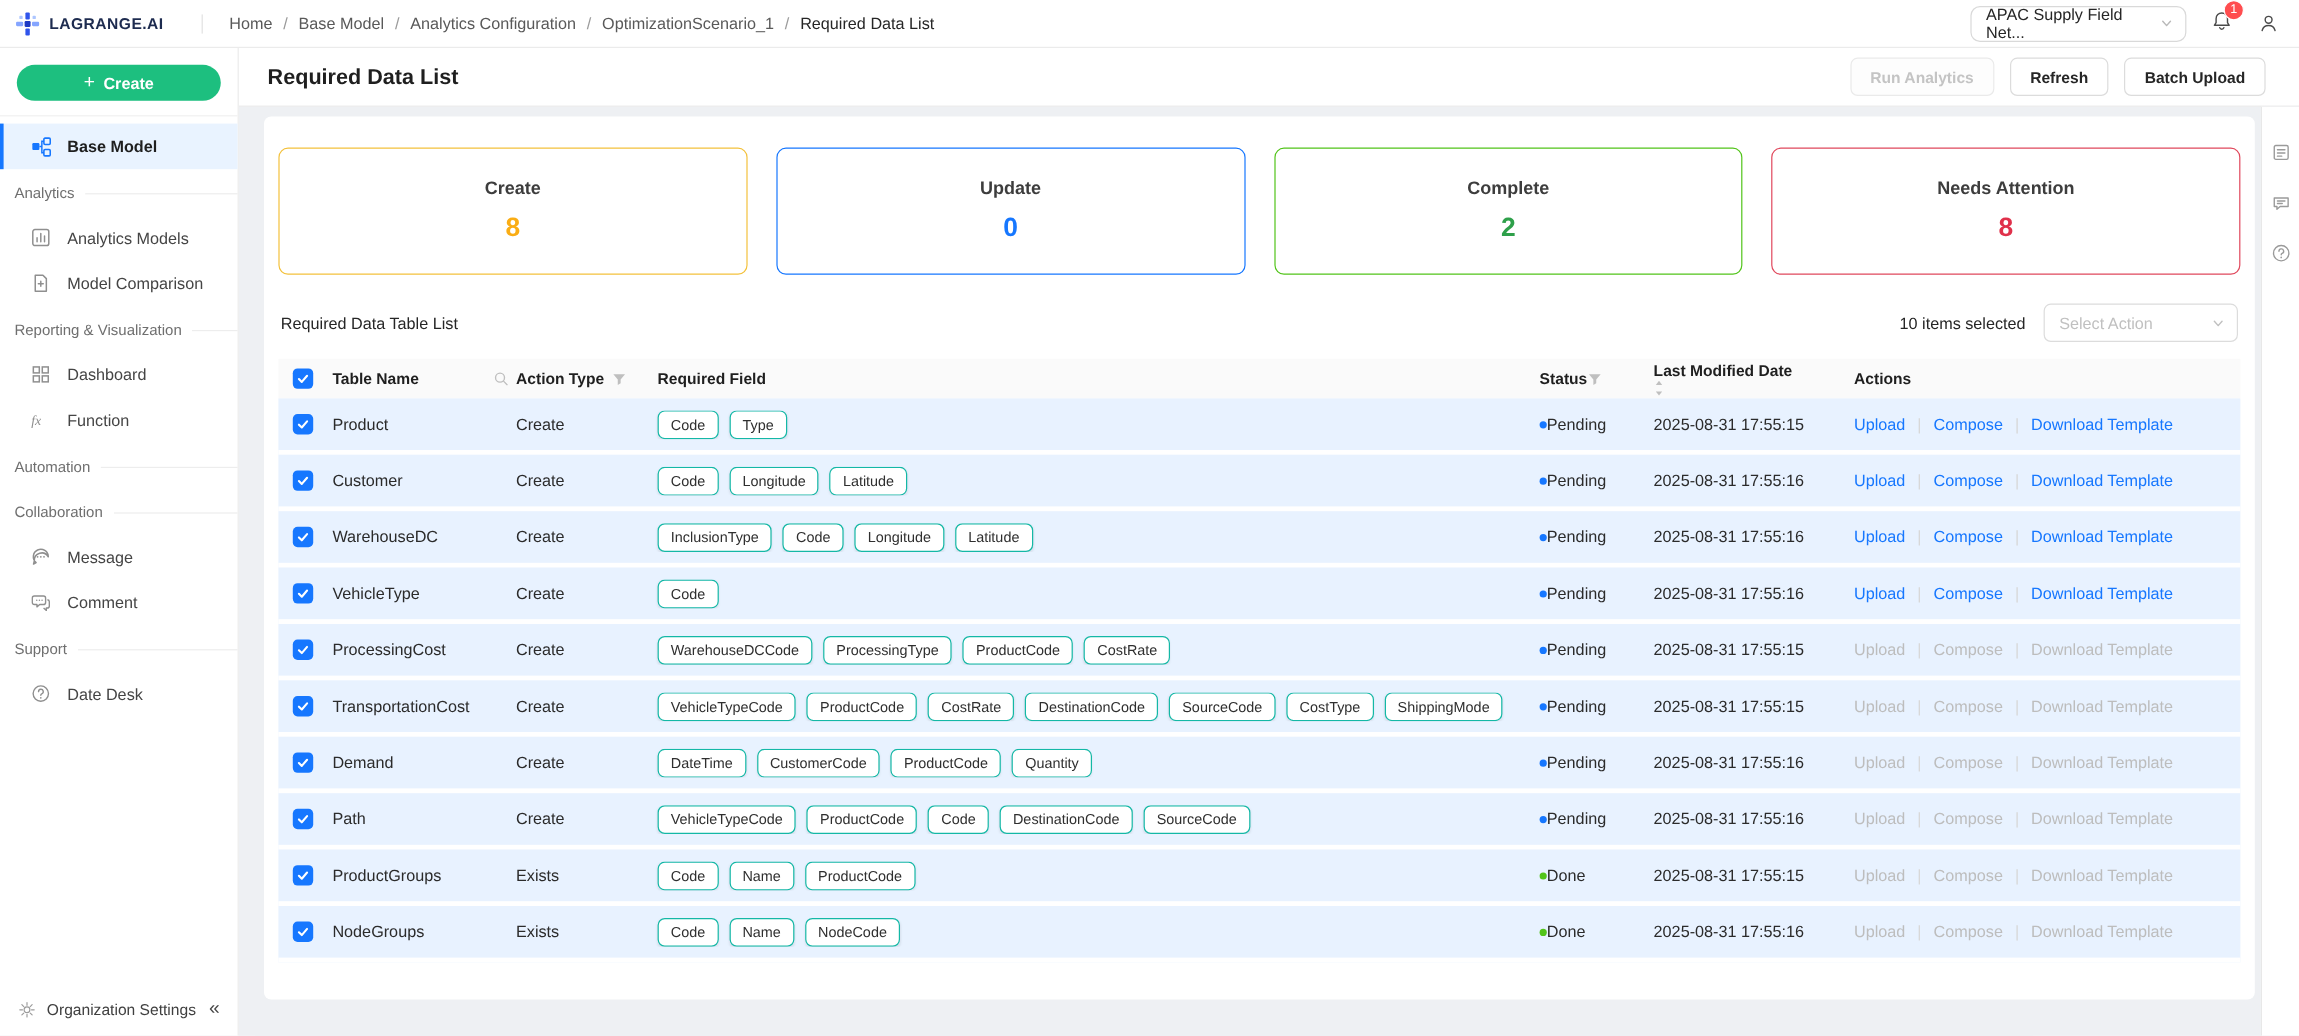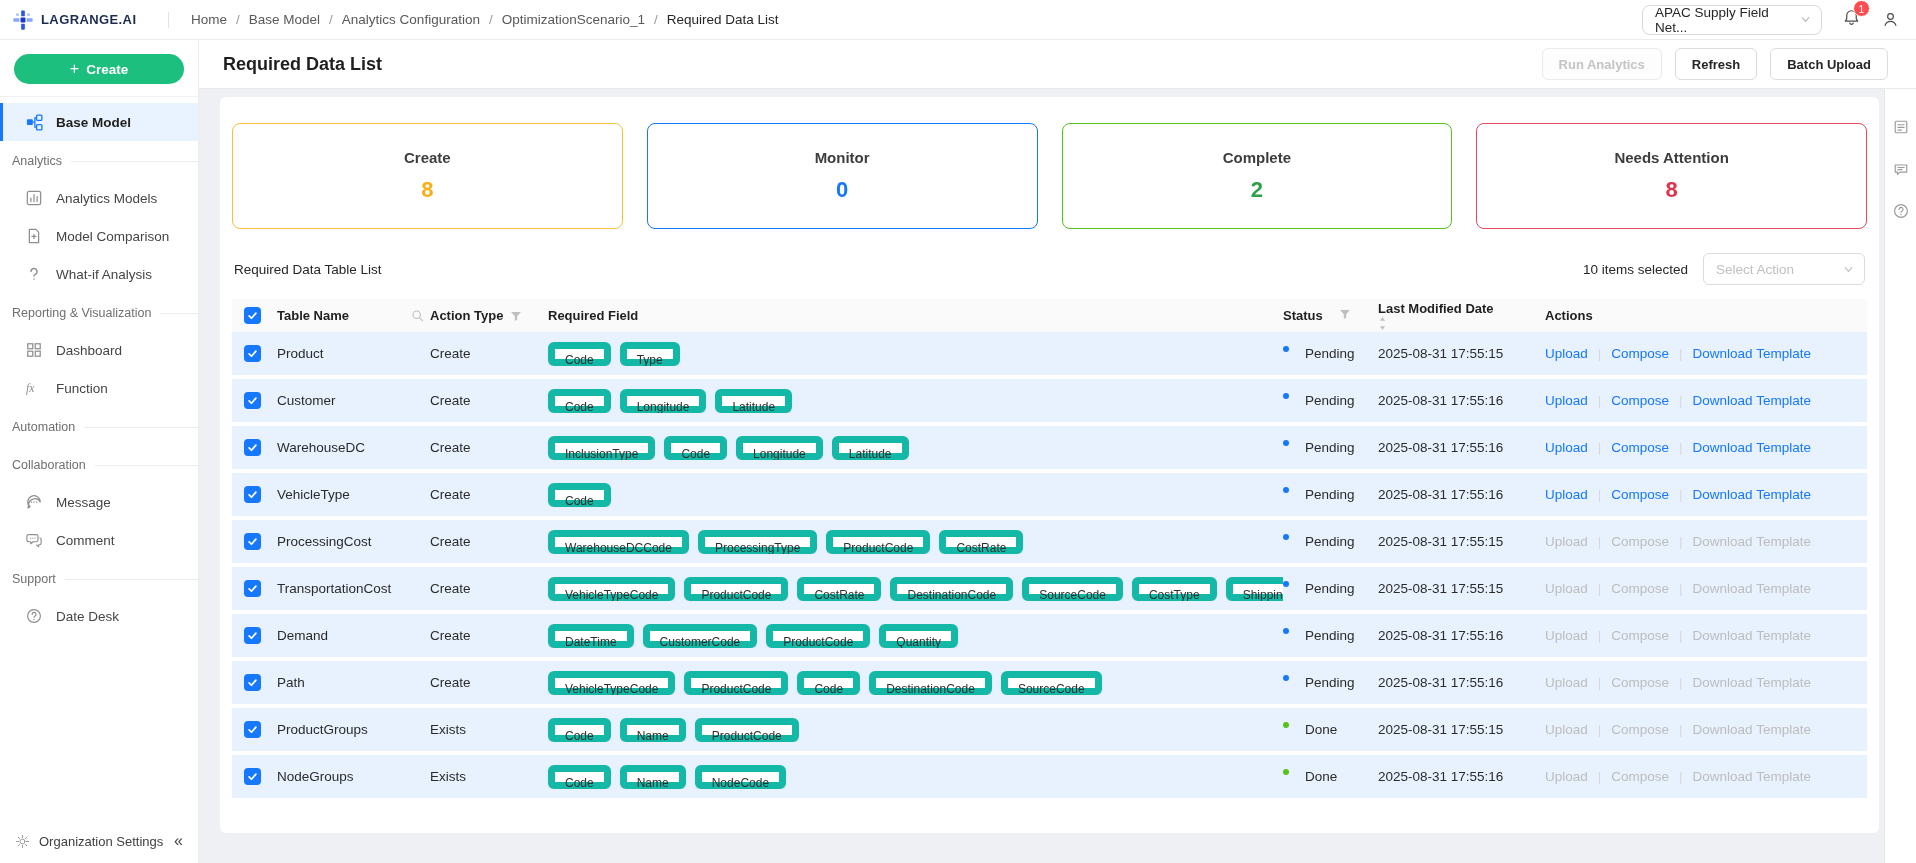--- a/index.html
+++ b/index.html
@@ -75,28 +75,28 @@
     font-size:13.5px; color:#c0c0c0; cursor:pointer; }
   .action-select .chev { color:#c0c0c0; display:flex; }
 
   .thead { display:flex; align-items:center; height:33px; background:#fafafa; font-size:13px; font-weight:700; color:#1f1f1f; }
   .trow { display:flex; align-items:center; height:47px; background:#e8f2ff; border-bottom:4px solid #fff;
     font-size:13.5px; color:#2b2b2b; }
   .col-check { width:40px; display:flex; justify-content:center; flex:none; }
   .col-name { width:152px; padding-left:5px; flex:none; display:flex; align-items:center; gap:7px;justify-content:space-between; }
   .col-type { width:118px; padding-left:6px; flex:none; display:flex; align-items:center; gap:7px; }
   .col-fields { flex:1; padding-left:6px; display:flex; align-items:center; gap:9px; overflow:hidden; }
-  .col-status { width:95px; flex:none; display:flex; align-items:flex-start; gap:16px; }
+  .col-status { width:95px; flex:none; display:flex; align-items:center; gap:0; }
   .col-date { width:167px; flex:none; }
   .col-actions { width:322px; flex:none; display:flex; align-items:center; }
   .hicon { color:#bfbfbf; display:flex; align-items:center; }
   .hicon.srch { margin-left:26px; }
   .checkbox { width:17px; height:17px; border-radius:4px; background:#1677ff; display:flex; align-items:center;
     justify-content:center; cursor:pointer; }
-  .tag { height:24px; line-height:22px; padding:0 10px; background:#fff; border:7px solid #14b8a6; border-radius:6px;
+  .tag { height:24px; line-height:22px; padding:0 10px; background:#fff; border:1px solid #14b8a6; border-radius:6px;
     font-size:12px; color:#2f2f2f; box-shadow:0 1px 2px rgba(0,0,0,.08); white-space:nowrap; }
   .dot { width:6px; height:6px; border-radius:50%; flex:none; }
   .link { color:#1677ff; cursor:pointer; text-decoration:none; }
   .sep-bar { color:#d8d8d8; margin:0 10px; }
   .trow.dis .link { color:#bdbdbd; cursor:default; }
 
   
   .right-rail { position:absolute; top:89px; right:0; bottom:0; width:32px; background:#fff;
     border-left:1px solid #e8e8e8; display:flex; flex-direction:column; align-items:center;
     padding-top:30px; gap:26px; color:#9a9a9a; z-index:6; }
@@ -190,29 +190,20 @@
       </div>
       <div class="side-item">
         <span class="s-icon">
           <svg width="16" height="16" viewBox="0 0 18 18" fill="none" stroke="currentColor" stroke-width="1.4">
             <path d="M3.8 1.5h7.2l3.2 3.2v11.8H3.8z" stroke-linejoin="round"></path>
             <path d="M9 7.2v4.6M6.7 9.5h4.6" stroke-linecap="round"></path>
           </svg>
         </span>
         <span>Model Comparison</span>
       </div>
-      <div class="side-item">
-        <span class="s-icon">
-          <svg width="16" height="16" viewBox="0 0 18 18" fill="none" stroke="currentColor" stroke-width="1.6" stroke-linecap="round">
-            <path d="M5.6 6.3a3.4 3.4 0 1 1 4.7 3.1c-.9.4-1.3 1-1.3 1.9"></path>
-            <circle cx="9" cy="14.7" r="0.9" fill="currentColor" stroke="none"></circle>
-          </svg>
-        </span>
-        <span>What-if Analysis</span>
-      </div>
       <div class="side-section">
         <span>Reporting &amp; Visualization</span>
         <div class="line"></div>
       </div>
       <div class="side-item">
         <span class="s-icon">
           <svg width="16" height="16" viewBox="0 0 18 18" fill="none" stroke="currentColor" stroke-width="1.4">
             <rect x="2" y="2" width="5.6" height="5.6"></rect>
             <rect x="10.4" y="2" width="5.6" height="5.6"></rect>
             <rect x="2" y="10.4" width="5.6" height="5.6"></rect>
@@ -297,21 +288,21 @@
       </div>
   </div>
   <div class="content">
     <section class="card">
       <div class="summary-row" id="summary-row">
           <div class="stat-card" style="border-color: rgb(243, 193, 60);">
             <div class="stat-label">Create</div>
             <div class="stat-value" style="color: rgb(250, 173, 20);">8</div>
           </div>
           <div class="stat-card" style="border-color: rgb(22, 119, 255);">
-            <div class="stat-label">Monitor</div>
+            <div class="stat-label">Update</div>
             <div class="stat-value" style="color: rgb(22, 119, 255);">0</div>
           </div>
           <div class="stat-card" style="border-color: rgb(82, 196, 26);">
             <div class="stat-label">Complete</div>
             <div class="stat-value" style="color: rgb(46, 160, 74);">2</div>
           </div>
           <div class="stat-card" style="border-color: rgb(224, 72, 92);">
             <div class="stat-label">Needs Attention</div>
             <div class="stat-value" style="color: rgb(224, 49, 75);">8</div>
           </div>

